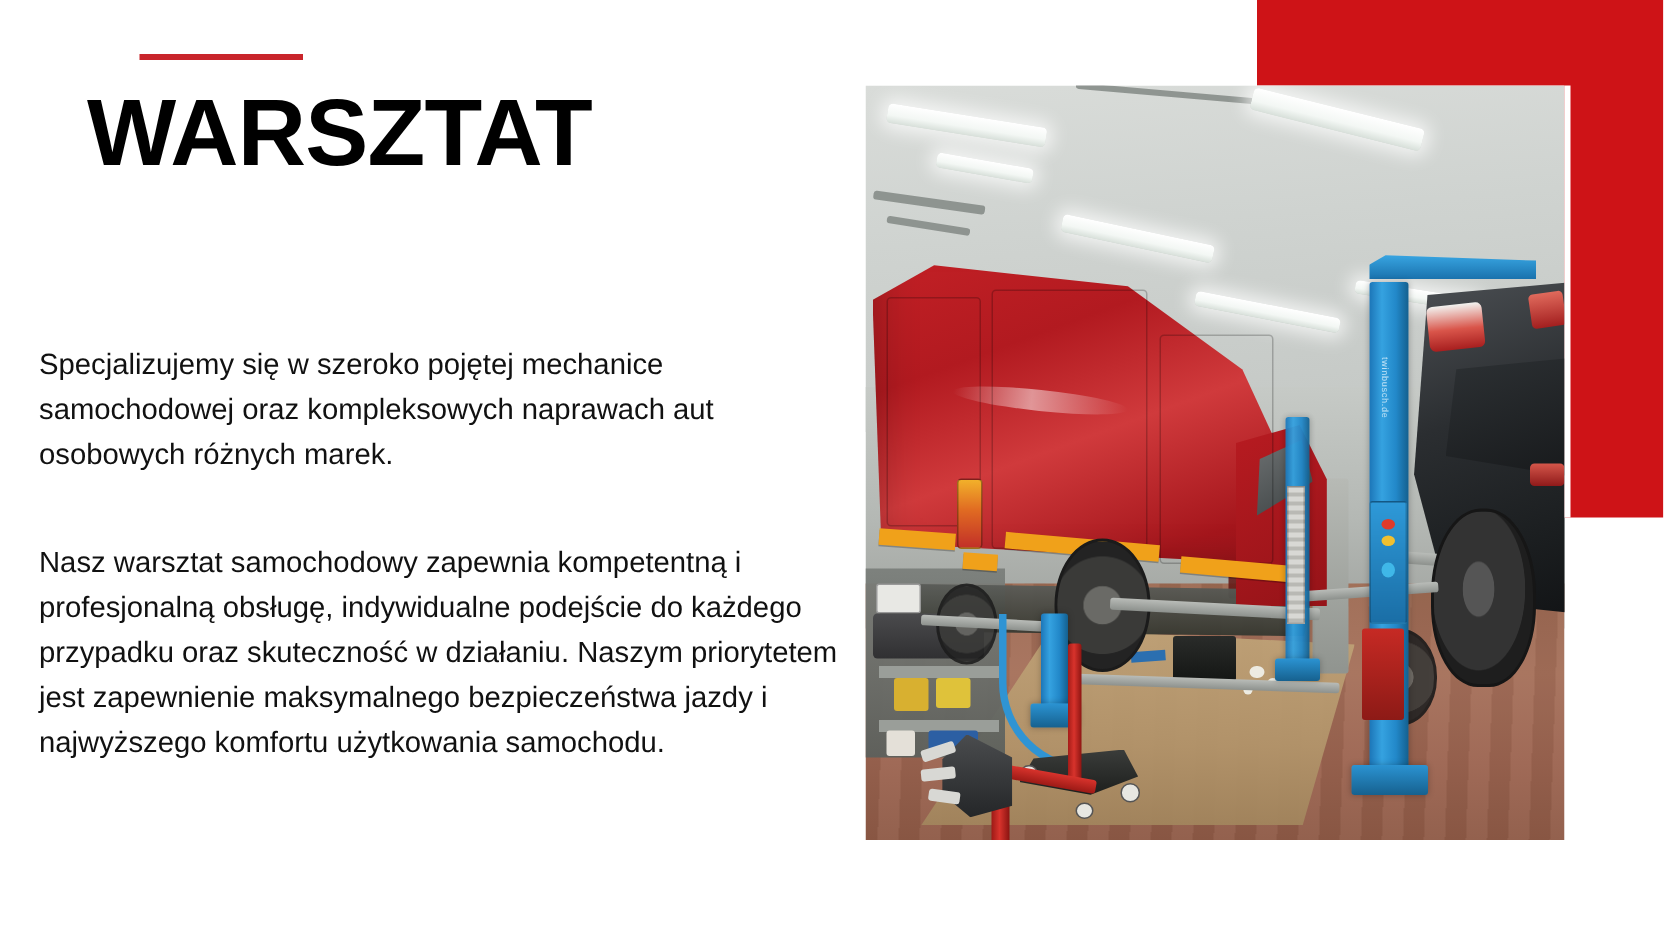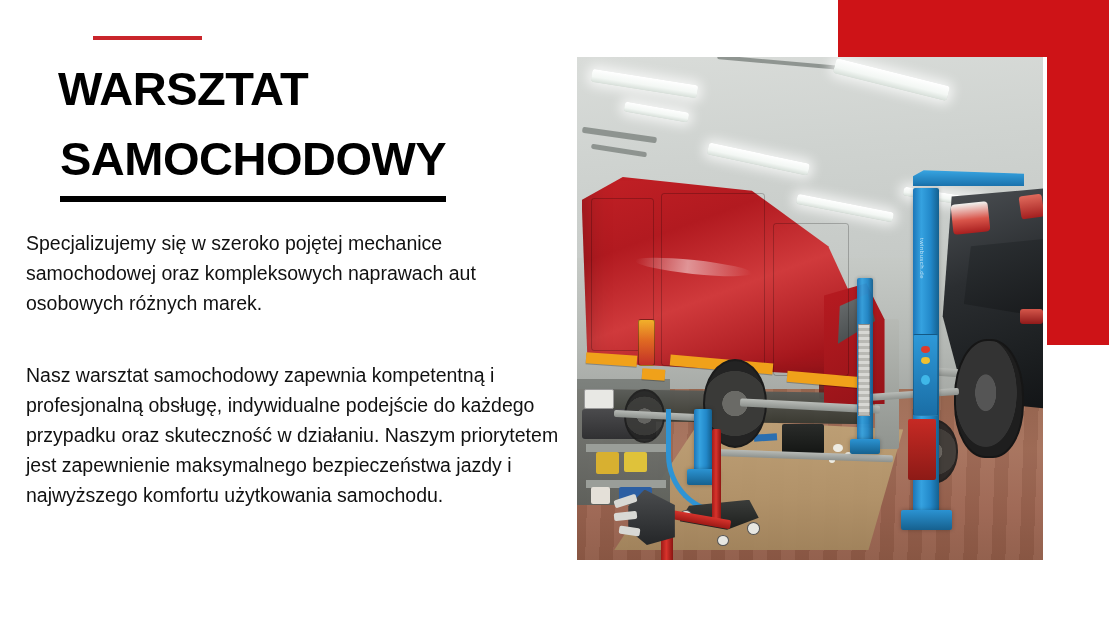--- a/index.html
+++ b/index.html
@@ -40,21 +40,21 @@
 
   
   .title-block {
     position: absolute;
     left: 58px;
     top: 54px;
     width: 500px;
   }
   .title-line {
     font-weight: bold;
-    font-size: 47px;
+    font-size: 63px;
     line-height: 70px;
     letter-spacing: -0.5px;
     color: #000000;
     white-space: nowrap;
   }
   .title-line.underlined {
     display: inline-block;
     border-bottom: 6px solid #000000;
     padding-bottom: 2px;
     margin-left: 2px;
@@ -425,21 +425,20 @@
 <body>
 
 <div id="slide">
 
   <div class="red-band"></div>
 
   <div class="title-rule"></div>
 
   <div class="title-block">
     <div class="title-line">WARSZTAT</div>
-    <div class="title-line underlined">SAMOCHODOWY</div>
   </div>
 
   <div class="body-copy">
     <p>Specjalizujemy się w szeroko pojętej mechanice samochodowej oraz kompleksowych naprawach aut osobowych różnych marek.</p>
     <p class="spacer-before">Nasz warsztat samochodowy zapewnia kompetentną i profesjonalną obsługę, indywidualne podejście do każdego przypadku oraz skuteczność w działaniu. Naszym priorytetem jest zapewnienie maksymalnego bezpieczeństwa jazdy i najwyższego komfortu użytkowania samochodu.</p>
   </div>
 
   <div class="photo-frame">
     <div class="photo">
 

